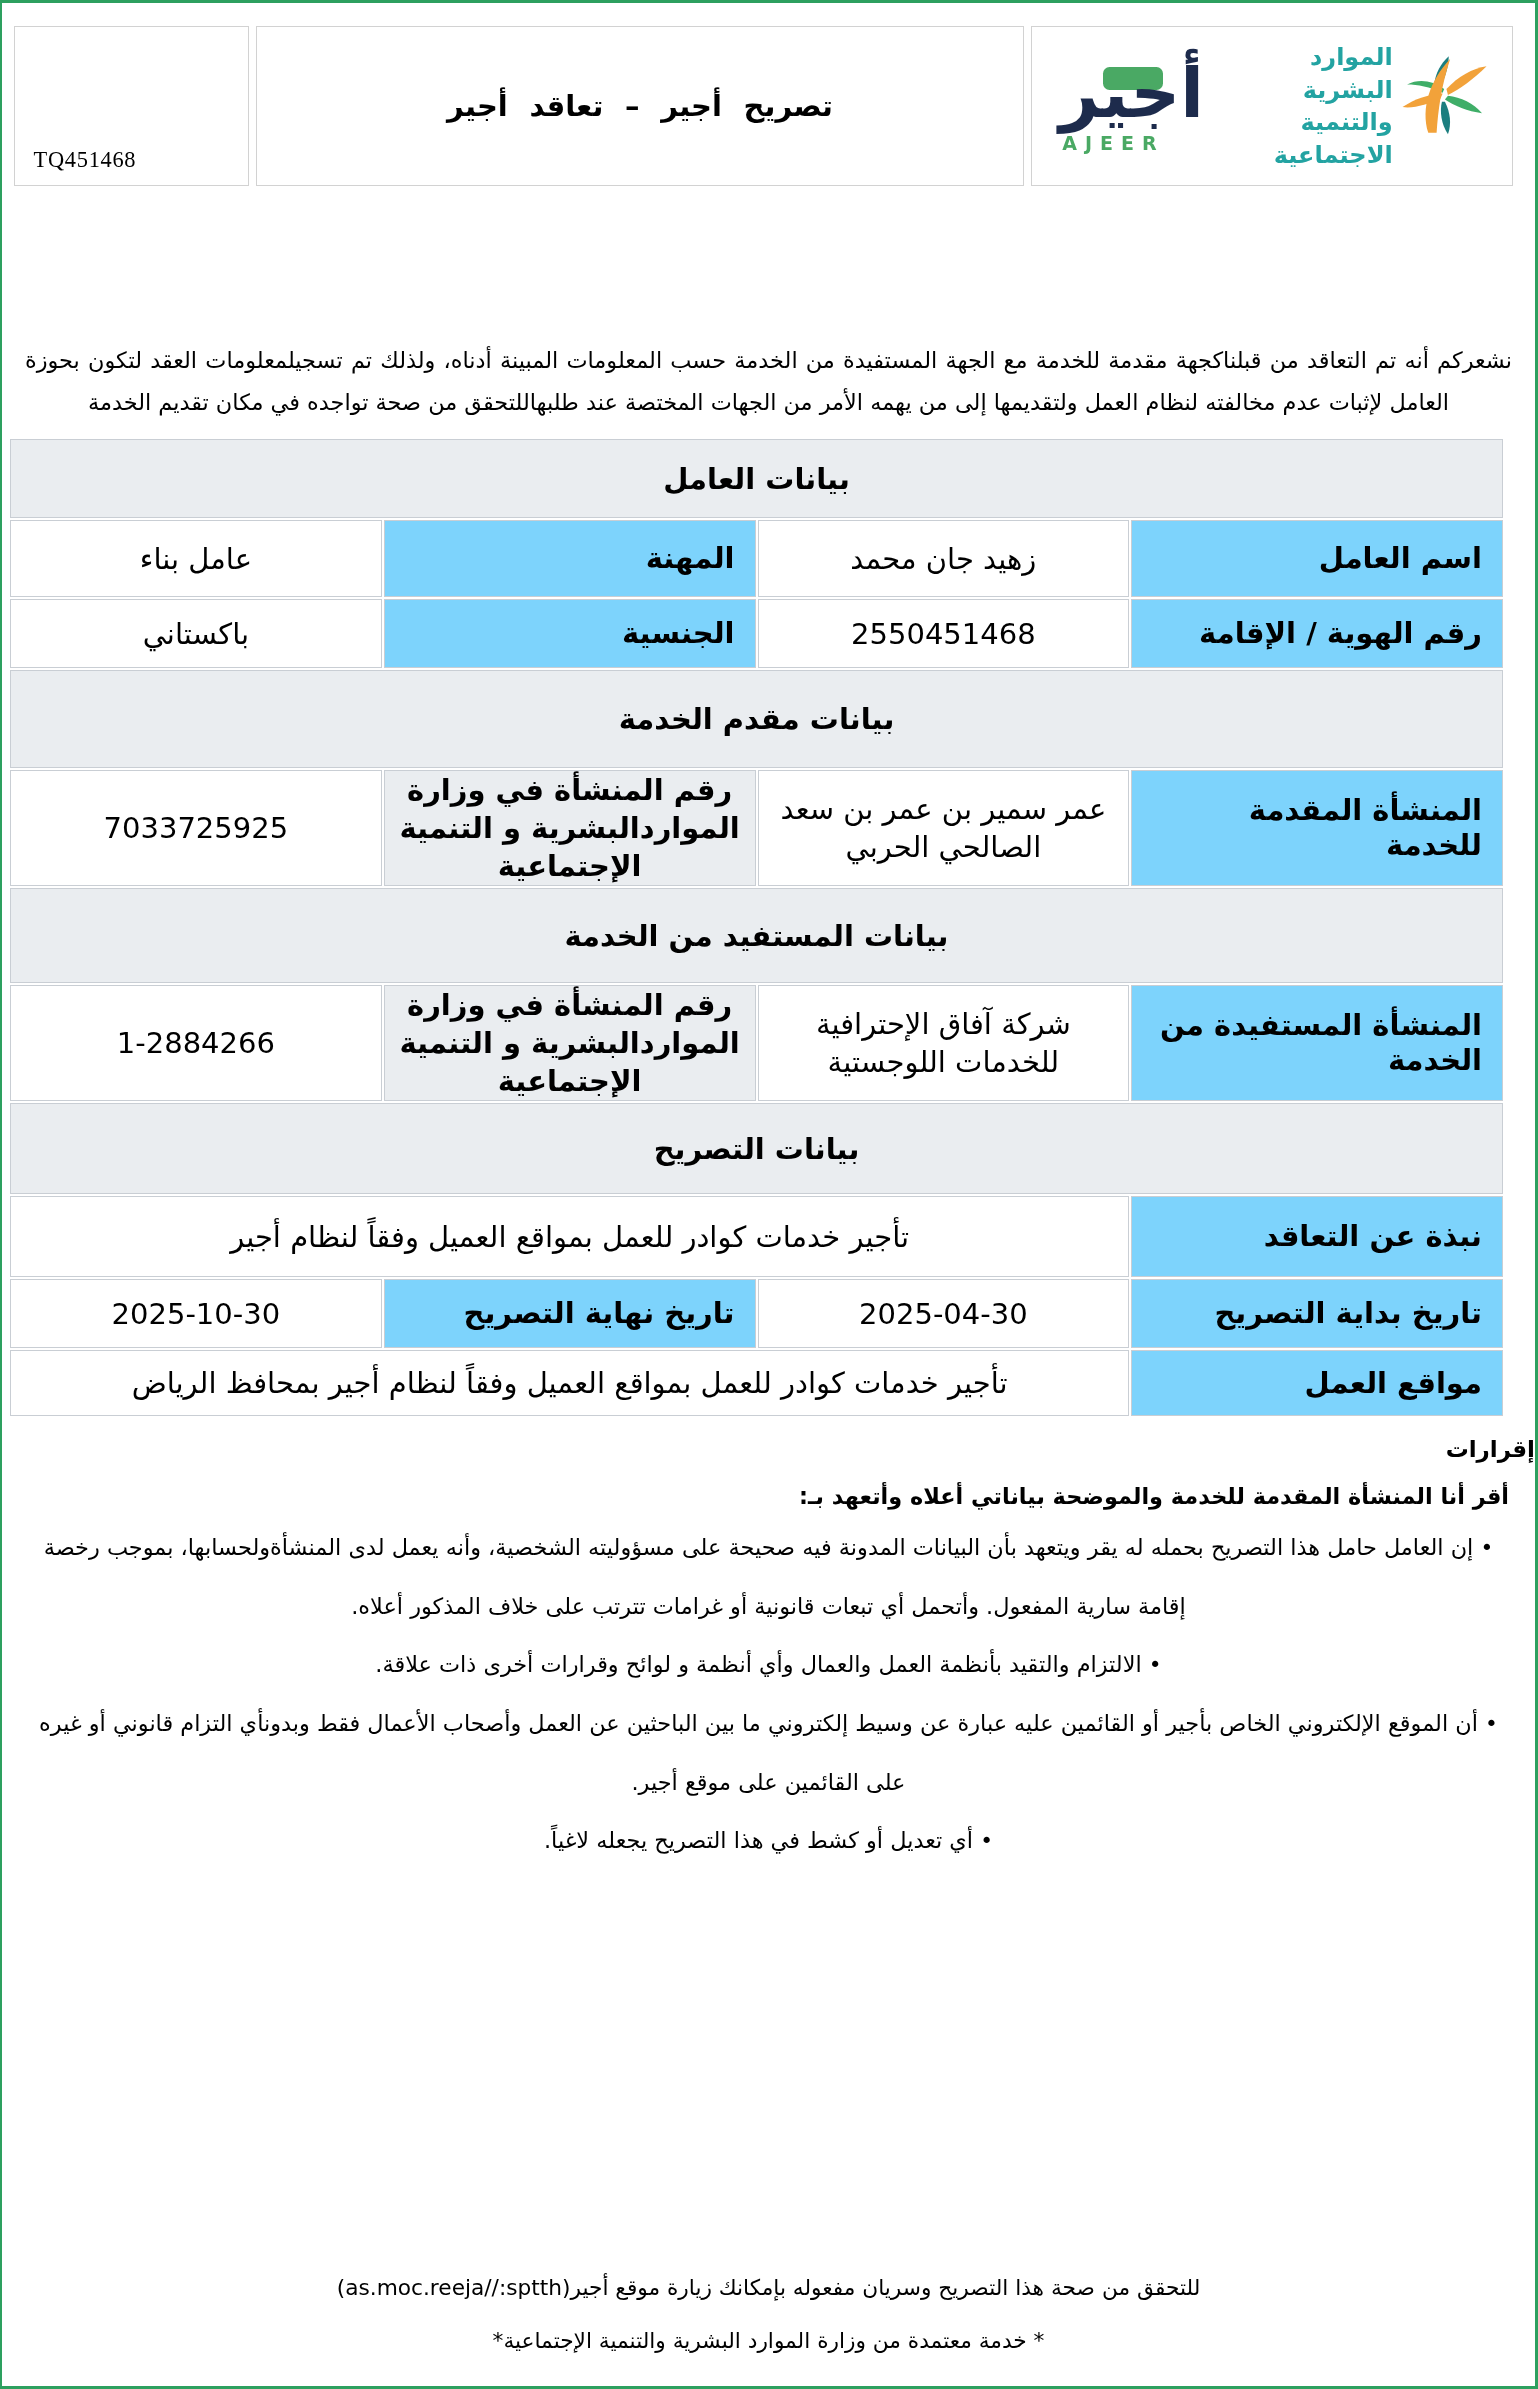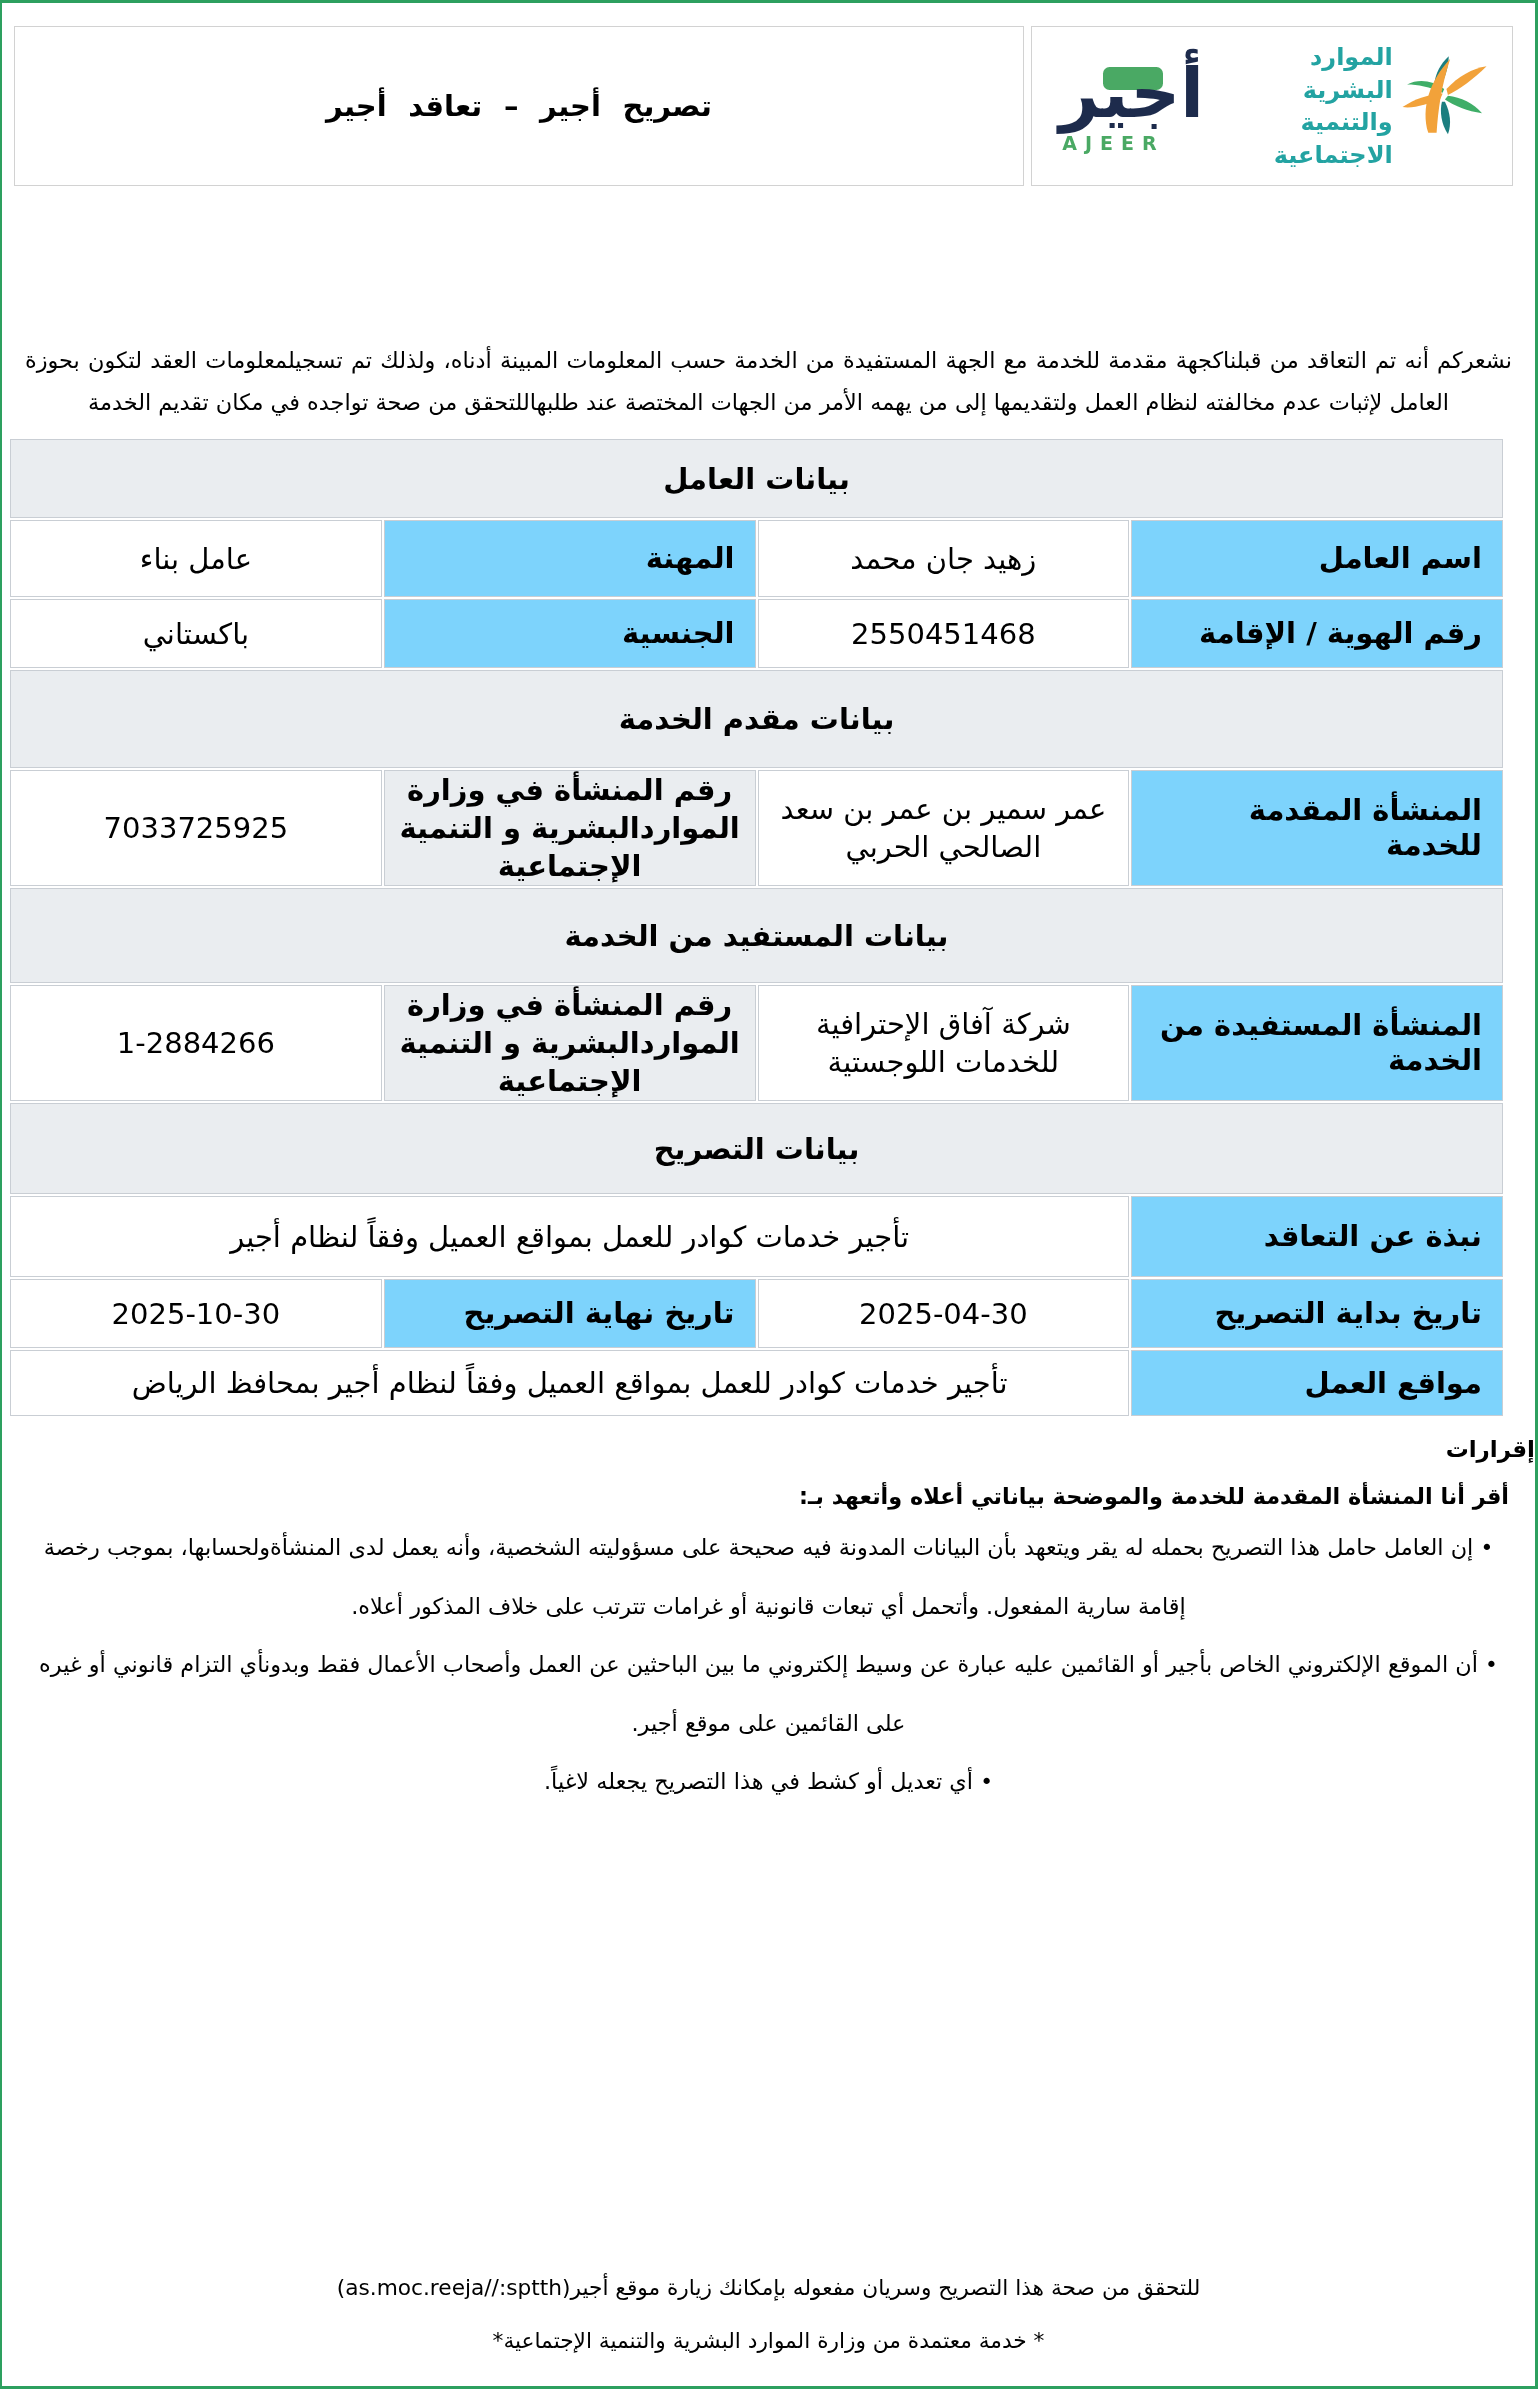--- a/index.html
+++ b/index.html
@@ -92,20 +92,23 @@
     position:absolute;left:0;right:0;bottom:19px;
     text-align:center;font-size:21.7px;line-height:53px;
   }
 </style>
 </head>
 <body>
 
 <div class="page">
 
   <div class="header-row">
+    <div class="hbox tq-box">
+      <div class="tq-number">TQ451468</div>
+    </div>
     <div class="hbox title-box">
       <span>تصريح أجير – تعاقد أجير</span>
     </div>
     <div class="hbox logos-box">
       <div class="ajeer-logo">
         <div class="ajeer-word">
           <span class="ajeer-green-block"></span>
           <span class="ajeer-word-text">أجير</span>
         </div>
         <div class="ajeer-latin">AJEER</div>
@@ -192,20 +195,21 @@
       <td class="lbl">مواقع العمل</td>
       <td class="val" colspan="3">تأجير خدمات كوادر للعمل بمواقع العميل وفقاً لنظام أجير بمحافظ الرياض</td>
     </tr>
   </tbody>
     </table>
 
   <div class="decl-title">إقرارات</div>
   <div class="decl-intro">أقر أنا المنشأة المقدمة للخدمة والموضحة بياناتي أعلاه وأتعهد بـ:</div>
   <div class="decl-list">
     <div class="decl-item"><span class="bullet">•</span><span>إن العامل حامل هذا التصريح بحمله له يقر ويتعهد بأن البيانات المدونة فيه صحيحة على مسؤوليته الشخصية، وأنه يعمل لدى المنشأةولحسابها، بموجب رخصة إقامة سارية المفعول. وأتحمل أي تبعات قانونية أو غرامات تترتب على خلاف المذكور أعلاه.</span></div>
+    <div class="decl-item"><span class="bullet">•</span><span>الالتزام والتقيد بأنظمة العمل والعمال وأي أنظمة و لوائح وقرارات أخرى ذات علاقة.</span></div>
     <div class="decl-item"><span class="bullet">•</span><span>أن الموقع الإلكتروني الخاص بأجير أو القائمين عليه عبارة عن وسيط إلكتروني ما بين الباحثين عن العمل وأصحاب الأعمال فقط وبدونأي التزام قانوني أو غيره على القائمين على موقع أجير.</span></div>
     <div class="decl-item"><span class="bullet">•</span><span>أي تعديل أو كشط في هذا التصريح يجعله لاغياً.</span></div>
   </div>
 
   <div class="footer">
     <div>
       <span>للتحقق من صحة هذا التصريح وسريان مفعوله بإمكانك زيارة موقع أجير</span><span class="num">(as.moc.reeja//:sptth)</span>
     </div>
     <div>* خدمة معتمدة من وزارة الموارد البشرية والتنمية الإجتماعية*</div>
   </div>

